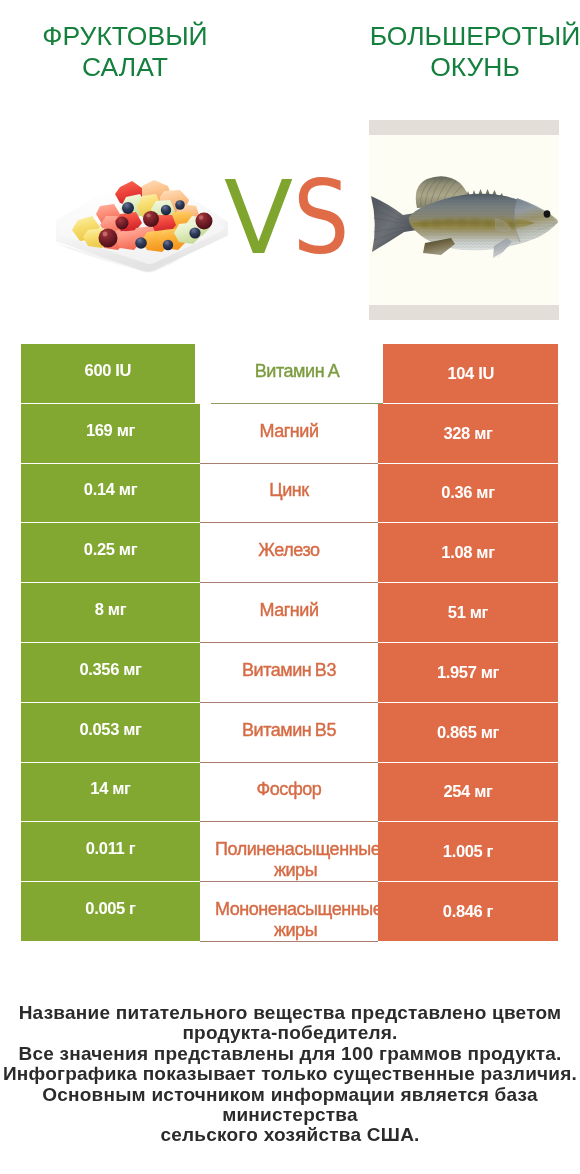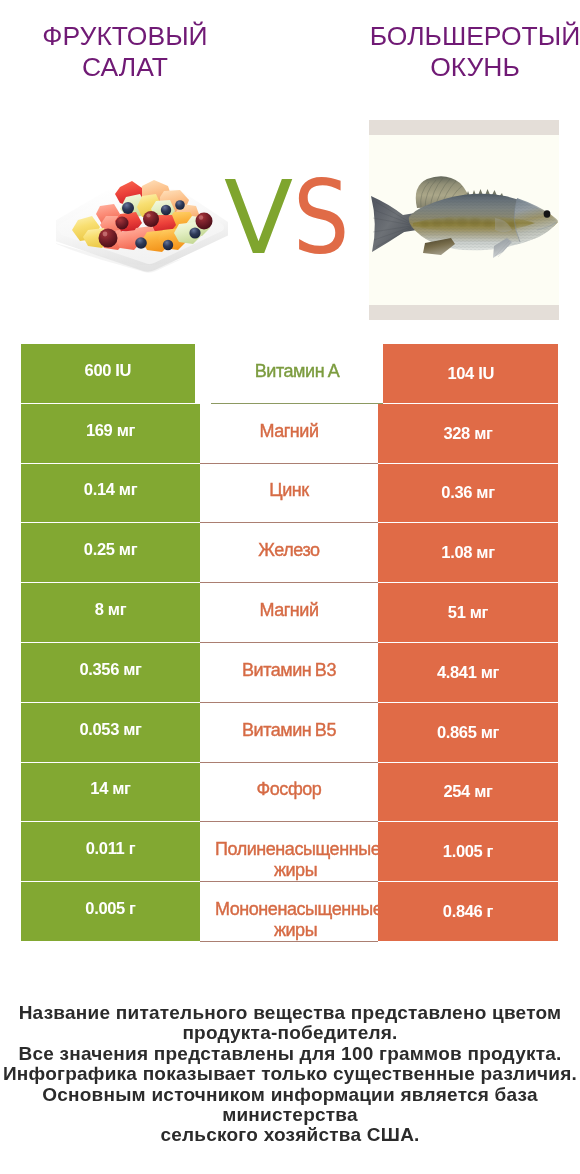--- a/index.html
+++ b/index.html
@@ -2,21 +2,21 @@
 <html><head>
 <meta charset="utf-8">
 <style>
   * { box-sizing: border-box; margin:0; padding:0; }
   html,body { width:580px; height:1174px; background:#fff; }
   body { font-family:"Liberation Sans", sans-serif; -webkit-font-smoothing:antialiased; }
   .page { position:relative; width:580px; height:1174px; background:#fff; overflow:hidden; }
 
   .titles { position:relative; width:580px; height:120px; }
   .title { position:absolute; top:21px; text-align:center; font-size:26.5px; font-weight:400;
-           color:#701a75; line-height:30.5px; white-space:pre-line; }
+           color:#15803d; line-height:30.5px; white-space:pre-line; }
   .title-l { left:0px; width:250px; }
   .title-r { left:350px; width:250px; }
 
   .hero { position:static; }
   .salad-img { position:absolute; left:56px; top:160px; width:172px; height:115px; }
   .salad { display:block; width:172px; height:115px; }
   .fish-box { position:absolute; left:369px; top:120px; width:190px; height:200px;
               background:linear-gradient(#e4ded8 0px,#e4ded8 15px,#fdfdf4 15px,#fdfdf4 185px,#e4ded8 185px,#e4ded8 200px); }
   .fish { display:block; width:190px; height:200px; }
   .vs { position:absolute; left:224px; top:181px; height:74px; font-family:"DejaVu Sans", sans-serif;
@@ -317,21 +317,21 @@
         <div class="cell cell-m">
           <span class="mtext">Магний</span>
         </div>
         <div class="cell cell-r">51 мг</div>
       </div>
       <div class="row win-right">
         <div class="cell cell-l">0.356 мг</div>
         <div class="cell cell-m">
           <span class="mtext">Витамин B3</span>
         </div>
-        <div class="cell cell-r">4.841 мг</div>
+        <div class="cell cell-r">1.957 мг</div>
       </div>
       <div class="row win-right">
         <div class="cell cell-l">0.053 мг</div>
         <div class="cell cell-m">
           <span class="mtext">Витамин B5</span>
         </div>
         <div class="cell cell-r">0.865 мг</div>
       </div>
       <div class="row win-right">
         <div class="cell cell-l">14 мг</div>

